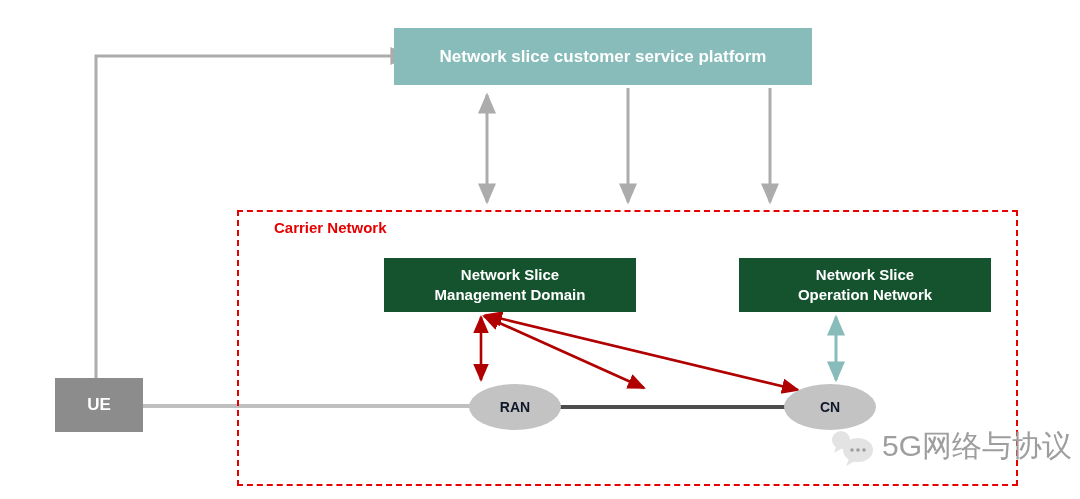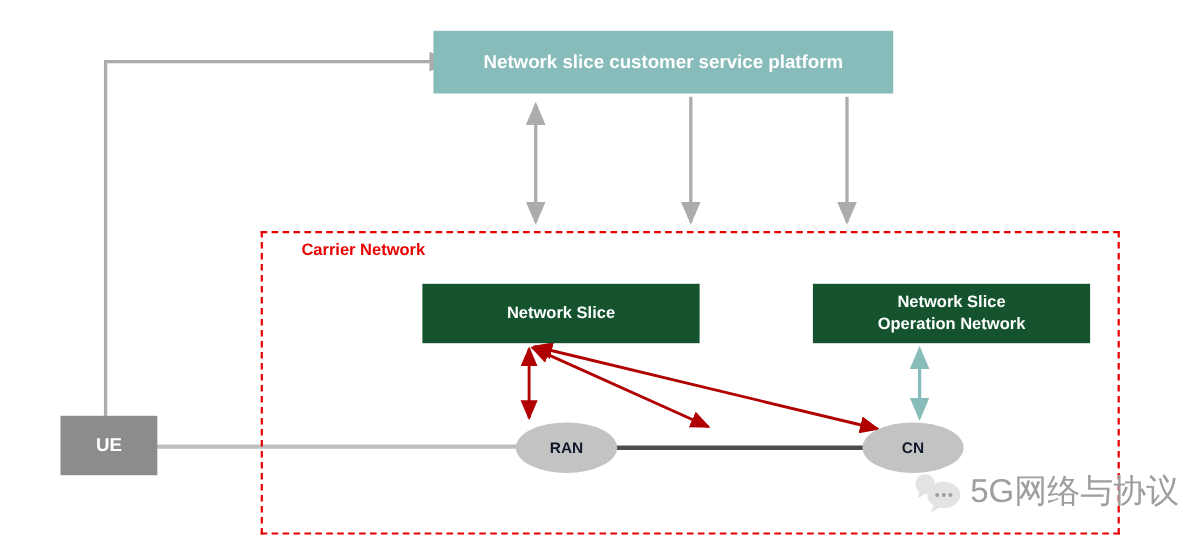--- a/index.html
+++ b/index.html
@@ -72,20 +72,21 @@
 
   <div class="carrier"></div>
   <div class="carrier-label">Carrier Network</div>
 
   <div class="box platform">Network slice customer service platform</div>
 
   <div class="box ue">UE</div>
 
   <div class="box domain mgmt">
     <div>Network Slice</div>
+    <div>Management Domain</div>
   </div>
   <div class="box domain oper">
     <div>Network Slice</div>
     <div>Operation Network</div>
   </div>
 
   <div class="node ran">RAN</div>
   <div class="node cn">CN</div>
 
   <div class="watermark">

